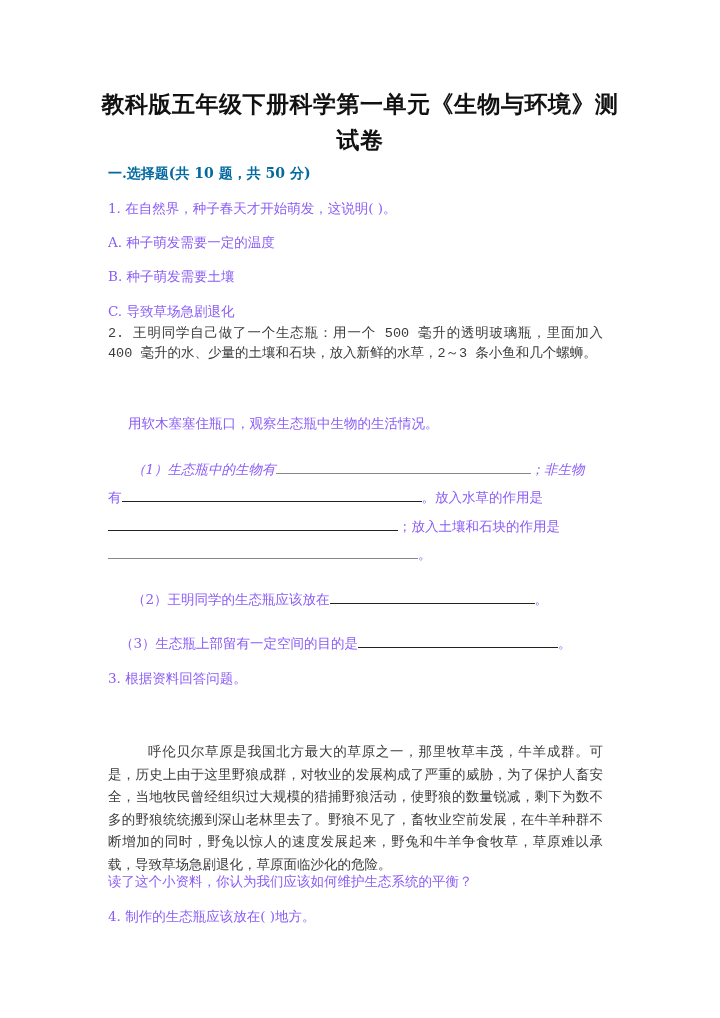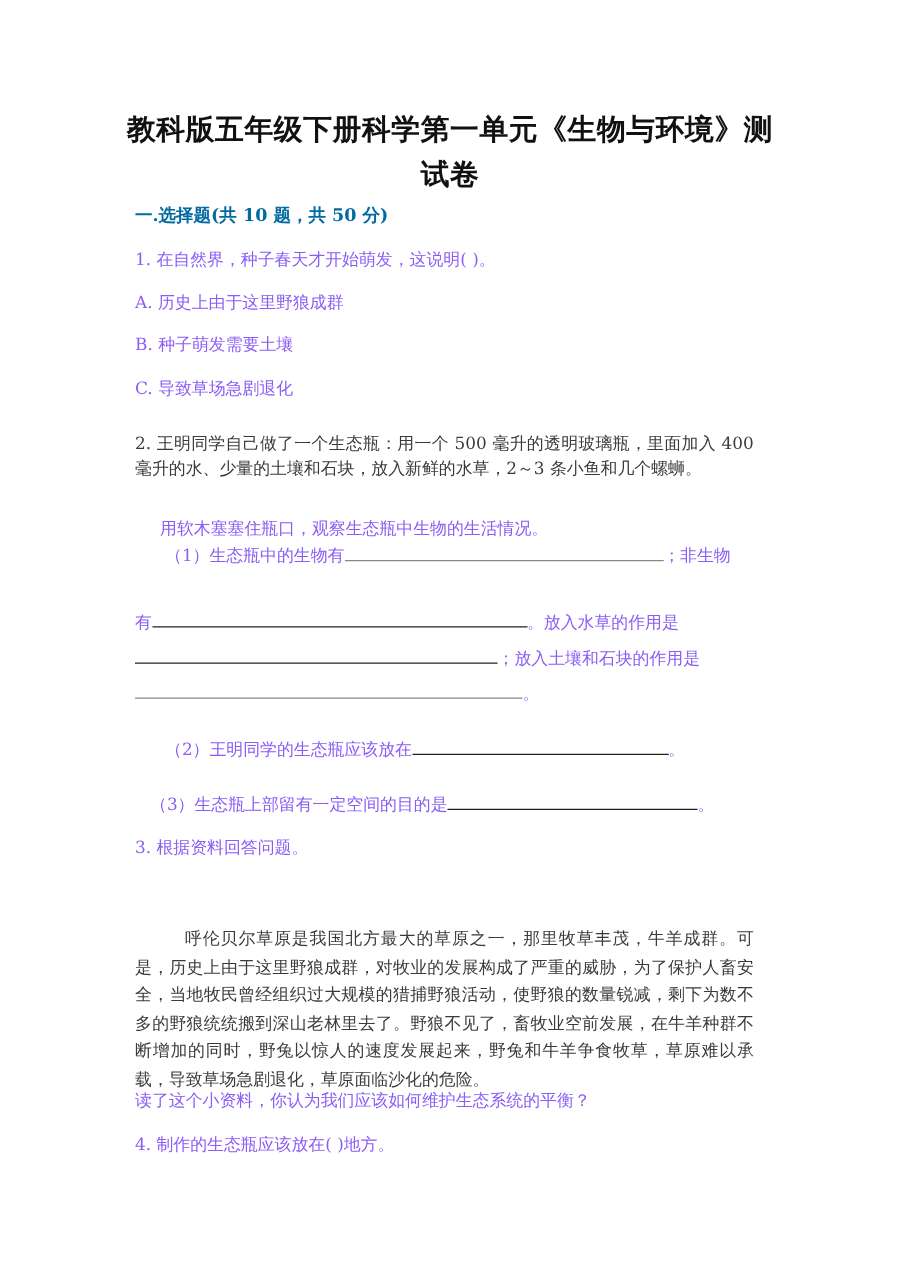--- a/index.html
+++ b/index.html
@@ -22,28 +22,28 @@
 <div class="page">
 
   <div class="title">
     <div>教科版五年级下册科学第一单元《生物与环境》测</div>
     <div>试卷</div>
   </div>
 
   <div class="line section" style="top:163px;">一.选择题(共 10 题，共 50 分)</div>
 
   <div class="line" style="top:198px;">1. 在自然界，种子春天才开始萌发，这说明(        )。</div>
-  <div class="line" style="top:232px;">A. 历史上由于这里野狼成群</div>
+  <div class="line" style="top:232px;">A. 种子萌发需要一定的温度</div>
   <div class="line" style="top:266px;">B. 种子萌发需要土壤</div>
   <div class="line" style="top:301px;">C. 导致草场急剧退化</div>
 
-  <div class="para" style="top:345px; line-height:20px;">2. 王明同学自己做了一个生态瓶：用一个 500 毫升的透明玻璃瓶，里面加入 400 毫升的水、少量的土壤和石块，放入新鲜的水草，2～3 条小鱼和几个螺蛳。</div>
+  <div class="para" style="top:324px; line-height:20px;font-family:Liberation Mono, monospace;">2. 王明同学自己做了一个生态瓶：用一个 500 毫升的透明玻璃瓶，里面加入 400 毫升的水、少量的土壤和石块，放入新鲜的水草，2～3 条小鱼和几个螺蛳。</div>
   <div class="line" style="top:413px; left:128px;">用软木塞塞住瓶口，观察生态瓶中生物的生活情况。</div>
 
-  <div class="line" style="top:434px; left:132px;">
+  <div class="line" style="top:459px; left:132px;font-style:italic;">
     <span>（1）生态瓶中的生物有</span><span class="blank thin" style="width:255px;"></span><span>；非生物</span>
   </div>
   <div class="line" style="top:516px;">
     <span class="blank bold" style="width:290px;"></span><span>；放入土壤和石块的作用是</span>
   </div>
   <div class="line" style="top:487px;">
     <span>有</span><span class="blank bold" style="width:300px;"></span><span>。放入水草的作用是</span>
   </div>
   <div class="line" style="top:544px;">
     <span class="blank thin" style="width:310px;"></span><span>。</span>

